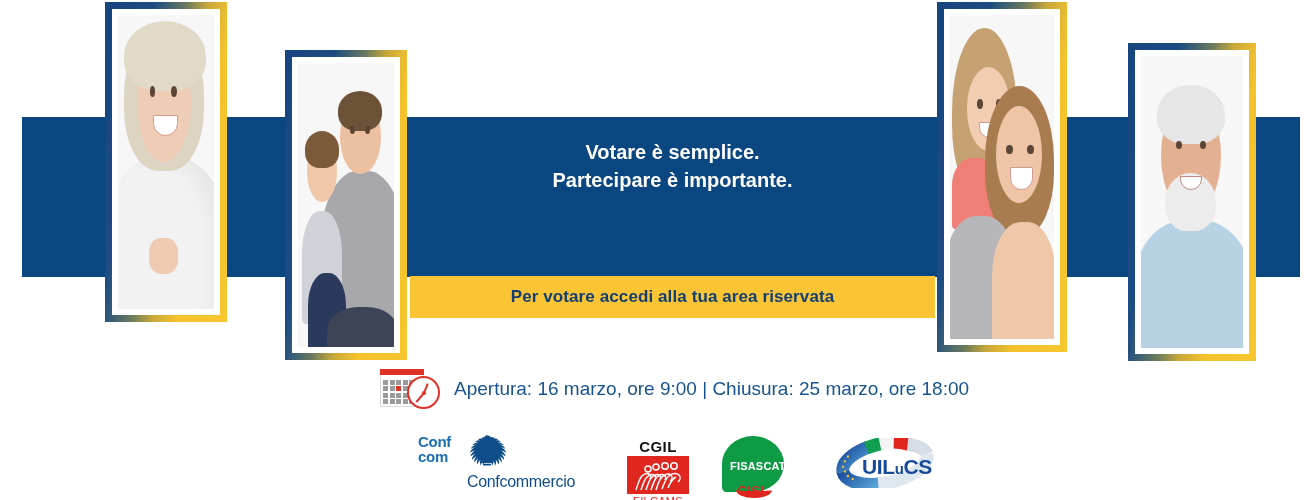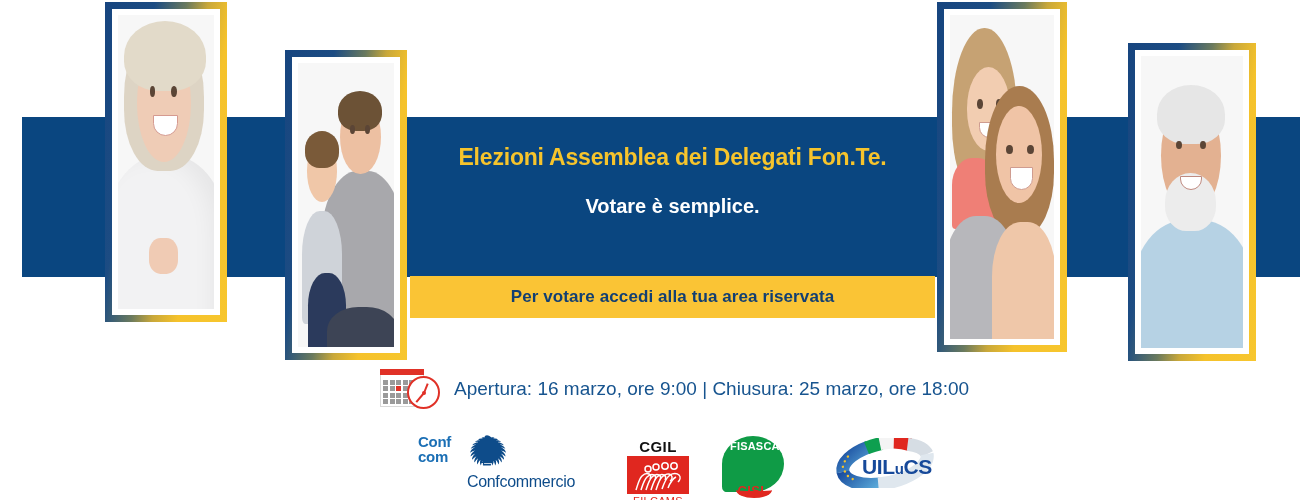--- a/index.html
+++ b/index.html
@@ -171,21 +171,21 @@
   .cgil-box{ width:62px; height:38px; background:#E0271F; margin:2px auto 0; position:relative; overflow:hidden; }
   .cgil-box svg{ position:absolute; left:5px; top:2px; }
   .filcams-word{ color:#E0271F; font-size:11px; font-weight:normal; letter-spacing:.3px; line-height:12px; margin-top:1px;text-align:center; }
 
   
   #logo-fisascat{ position:absolute; left:722px; top:4px; width:66px; height:62px; }
   .fc-bubble{
     position:absolute; left:0; top:0; width:62px; height:56px;
     background:#0F9B46; border-radius:50% 50% 50% 6%/50% 50% 50% 10%;
   }
-  .fc-top{ position:absolute; left:8px; top:4px; width:46px; text-align:center;
+  .fc-top{ position:absolute; left:8px; top:24px; width:46px; text-align:center;
            color:#ffffff; font-size:11px; font-weight:bold; letter-spacing:.2px; }
   .fc-mid{ position:absolute; left:8px; top:30px; width:46px; text-align:center;
            color:#E0271F; font-size:13px; font-weight:bold; letter-spacing:.4px;margin-top:17px; }
   .fc-arc{ position:absolute; left:14px; top:46px; width:36px; height:16px;
            border-bottom:7px solid #E0271F; border-radius:0 0 50% 50%; }
 
   
   #logo-uiltucs{ position:absolute; left:826px; top:6px; width:118px; height:56px; }
   .ut-ring{ position:absolute; left:0; top:0; width:118px; height:50px; }
   .ut-word{ position:absolute; left:36px; top:17px;
@@ -261,23 +261,23 @@
       <div class="ph-hair" style="left:16%;top:10%;width:66%;height:20%;background:#e6e6e6;"></div>
       <div class="ph-eye" style="left:34%;top:29%;width:6%;height:3%;"></div>
       <div class="ph-eye" style="left:58%;top:29%;width:6%;height:3%;"></div>
       <div class="ph-hair" style="left:24%;top:40%;width:50%;height:20%;background:#ececec;"></div>
       <div class="ph-smile" style="left:38%;top:41%;width:22%;height:5%;border:1px solid #bf8a80;"></div>
     </div>
   </div>
 </div>
 
 <div class="center">
-  <div class="headline">Elezioni Assemblea dei Delegati Fon.Te.</div>
   <div class="sub">
     <span class="l1">Votare è semplice.</span>
+    <span class="l2">Partecipare è importante.</span>
   </div>
 </div>
 
 <div class="cta">
   <span class="cta-label">Per votare accedi alla tua area riservata</span>
 </div>
 
 <div class="date-row">
   <div class="cal-icon">
     <div class="cal-body"></div>

